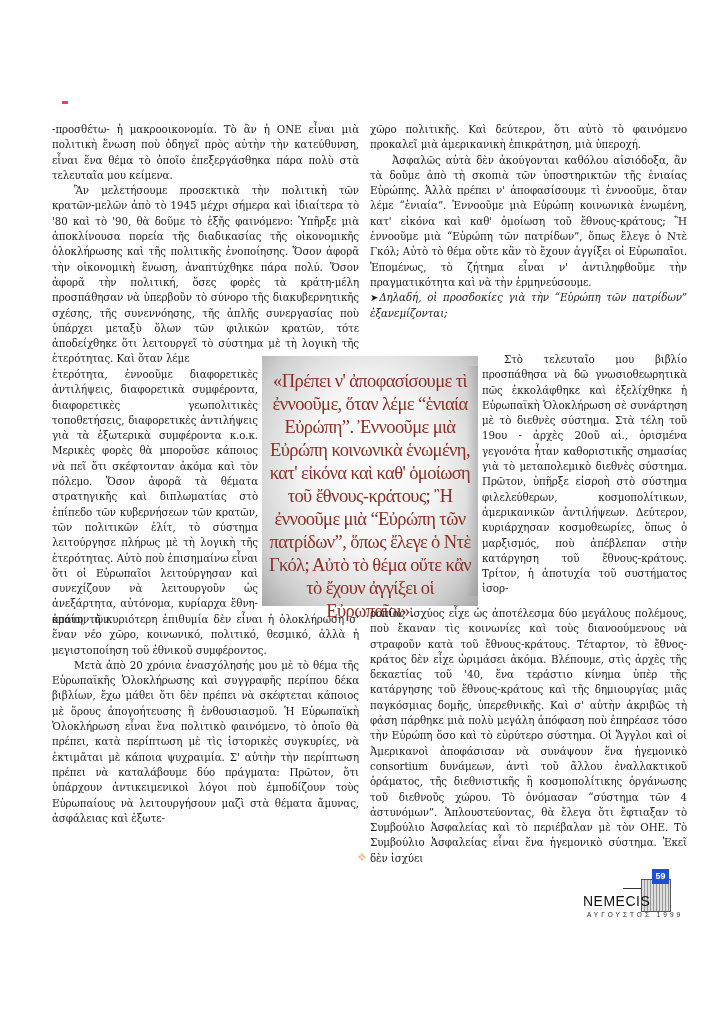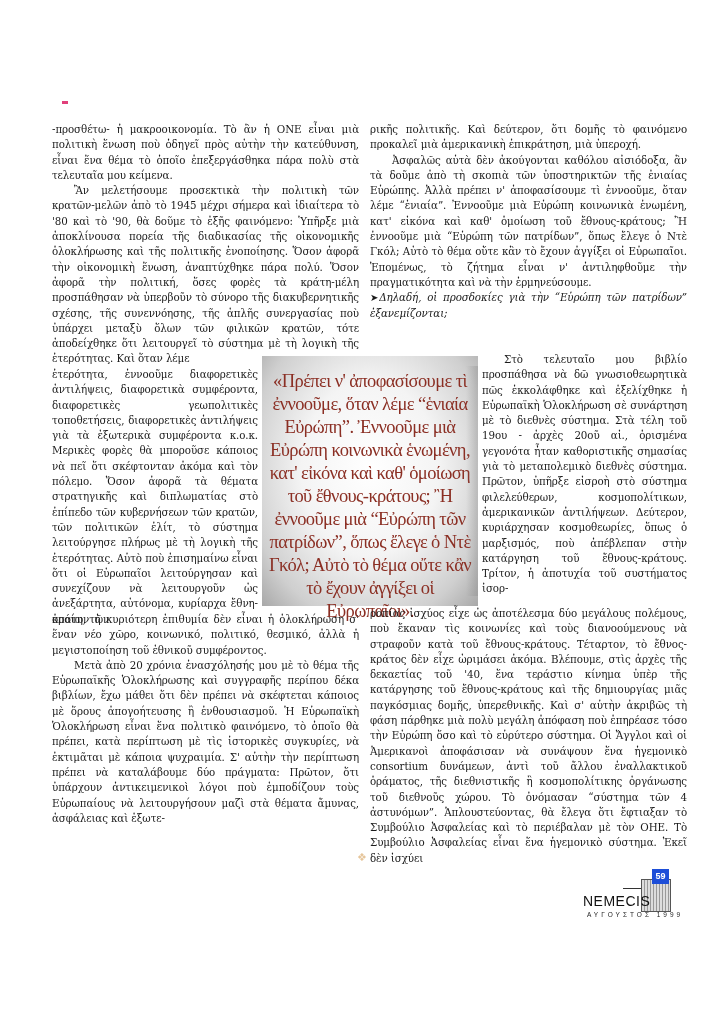--- a/index.html
+++ b/index.html
@@ -58,21 +58,21 @@
   <div class="col left-bottom">
     <p>ὁποίων ἡ κυριότερη ἐπιθυμία δὲν εἶναι ἡ ὁλοκλήρωση σ' ἕναν νέο χῶρο, κοινωνικό, πολιτικό, θεσμικό, ἀλλὰ ἡ μεγιστοποίηση τοῦ ἐθνικοῦ συμφέροντος.</p>
     <p class="indent">Μετὰ ἀπὸ 20 χρόνια ἐνασχόλησής μου μὲ τὸ θέμα τῆς Εὐρωπαϊκῆς Ὁλοκλήρωσης καὶ συγγραφῆς περίπου δέκα βιβλίων, ἔχω μάθει ὅτι δὲν πρέπει νὰ σκέφτεται κάποιος μὲ ὅρους ἀπογοήτευσης ἢ ἐνθουσιασμοῦ. Ἡ Εὐρωπαϊκὴ Ὁλοκλήρωση εἶναι ἕνα πολιτικὸ φαινόμενο, τὸ ὁποῖο θὰ πρέπει, κατὰ περίπτωση μὲ τὶς ἱστορικὲς συγκυρίες, νὰ ἐκτιμᾶται μὲ κάποια ψυχραιμία. Σ' αὐτὴν τὴν περίπτωση πρέπει νὰ καταλάβουμε δύο πράγματα: Πρῶτον, ὅτι ὑπάρχουν ἀντικειμενικοὶ λόγοι ποὺ ἐμποδίζουν τοὺς Εὐρωπαίους νὰ λειτουργήσουν μαζὶ στὰ θέματα ἄμυνας, ἀσφάλειας καὶ ἐξωτε-</p>
   </div>
 
   <div class="pullquote">
     <span>«Πρέπει ν' ἀποφασίσουμε τὶ ἐννοοῦμε, ὅταν λέμε “ἑνιαία Εὐρώπη”. Ἐννοοῦμε μιὰ Εὐρώπη κοινωνικὰ ἑνωμένη, κατ' εἰκόνα καὶ καθ' ὁμοίωση τοῦ ἔθνους-κράτους; Ἢ ἐννοοῦμε μιὰ “Εὐρώπη τῶν πατρίδων”, ὅπως ἔλεγε ὁ Ντὲ Γκόλ; Αὐτὸ τὸ θέμα οὔτε κἂν τὸ ἔχουν ἀγγίξει οἱ Εὐρωπαῖοι».</span>
   </div>
 
   <div class="col right-top">
-    <p>ρικῆς πολιτικῆς. Καὶ δεύτερον, ὅτι δομῆς τὸ φαινόμενο προκαλεῖ μιὰ ἀμερικανικὴ ἐπικράτηση, μιὰ ὑπεροχή.</p>
+    <p>χῶρο πολιτικῆς. Καὶ δεύτερον, ὅτι αὐτὸ τὸ φαινόμενο προκαλεῖ μιὰ ἀμερικανικὴ ἐπικράτηση, μιὰ ὑπεροχή.</p>
     <p class="indent">Ἀσφαλῶς αὐτὰ δὲν ἀκούγονται καθόλου αἰσιόδοξα, ἂν τὰ δοῦμε ἀπὸ τὴ σκοπιὰ τῶν ὑποστηρικτῶν τῆς ἑνιαίας Εὐρώπης. Ἀλλὰ πρέπει ν' ἀποφασίσουμε τὶ ἐννοοῦμε, ὅταν λέμε “ἑνιαία”. Ἐννοοῦμε μιὰ Εὐρώπη κοινωνικὰ ἑνωμένη, κατ' εἰκόνα καὶ καθ' ὁμοίωση τοῦ ἔθνους-κράτους; Ἢ ἐννοοῦμε μιὰ “Εὐρώπη τῶν πατρίδων”, ὅπως ἔλεγε ὁ Ντὲ Γκόλ; Αὐτὸ τὸ θέμα οὔτε κἂν τὸ ἔχουν ἀγγίξει οἱ Εὐρωπαῖοι. Ἑπομένως, τὸ ζήτημα εἶναι ν' ἀντιληφθοῦμε τὴν πραγματικότητα καὶ νὰ τὴν ἑρμηνεύσουμε.</p>
     <p class="q">Δηλαδή, οἱ προσδοκίες γιὰ τὴν “Εὐρώπη τῶν πατρίδων” ἐξανεμίζονται;</p>
   </div>
 
   <div class="col right-narrow">
     <p class="indent">Στὸ τελευταῖο μου βιβλίο προσπάθησα νὰ δῶ γνωσιοθεωρητικὰ πῶς ἐκκολάφθηκε καὶ ἐξελίχθηκε ἡ Εὐρωπαϊκὴ Ὁλοκλήρωση σὲ συνάρτηση μὲ τὸ διεθνὲς σύστημα. Στὰ τέλη τοῦ 19ου - ἀρχὲς 20οῦ αἰ., ὁρισμένα γεγονότα ἦταν καθοριστικῆς σημασίας γιὰ τὸ μεταπολεμικὸ διεθνὲς σύστημα. Πρῶτον, ὑπῆρξε εἰσροὴ στὸ σύστημα φιλελεύθερων, κοσμοπολίτικων, ἀμερικανικῶν ἀντιλήψεων. Δεύτερον, κυριάρχησαν κοσμοθεωρίες, ὅπως ὁ μαρξισμός, ποὺ ἀπέβλεπαν στὴν κατάργηση τοῦ ἔθνους-κράτους. Τρίτον, ἡ ἀποτυχία τοῦ συστήματος ἰσορ-</p>
   </div>
 
   <div class="col right-bottom">
     <p>ροπίας ἰσχύος εἶχε ὡς ἀποτέλεσμα δύο μεγάλους πολέμους, ποὺ ἔκαναν τὶς κοινωνίες καὶ τοὺς διανοούμενους νὰ στραφοῦν κατὰ τοῦ ἔθνους-κράτους. Τέταρτον, τὸ ἔθνος-κράτος δὲν εἶχε ὡριμάσει ἀκόμα. Βλέπουμε, στὶς ἀρχὲς τῆς δεκαετίας τοῦ '40, ἕνα τεράστιο κίνημα ὑπὲρ τῆς κατάργησης τοῦ ἔθνους-κράτους καὶ τῆς δημιουργίας μιᾶς παγκόσμιας δομῆς, ὑπερεθνικῆς. Καὶ σ' αὐτὴν ἀκριβῶς τὴ φάση πάρθηκε μιὰ πολὺ μεγάλη ἀπόφαση ποὺ ἐπηρέασε τόσο τὴν Εὐρώπη ὅσο καὶ τὸ εὐρύτερο σύστημα. Οἱ Ἄγγλοι καὶ οἱ Ἀμερικανοὶ ἀποφάσισαν νὰ συνάψουν ἕνα ἡγεμονικὸ consortium δυνάμεων, ἀντὶ τοῦ ἄλλου ἐναλλακτικοῦ ὁράματος, τῆς διεθνιστικῆς ἢ κοσμοπολίτικης ὀργάνωσης τοῦ διεθνοῦς χώρου. Τὸ ὀνόμασαν “σύστημα τῶν 4 ἀστυνόμων”. Ἁπλουστεύοντας, θὰ ἔλεγα ὅτι ἔφτιαξαν τὸ Συμβούλιο Ἀσφαλείας καὶ τὸ περιέβαλαν μὲ τὸν ΟΗΕ. Τὸ Συμβούλιο Ἀσφαλείας εἶναι ἕνα ἡγεμονικὸ σύστημα. Ἐκεῖ δὲν ἰσχύει</p>

